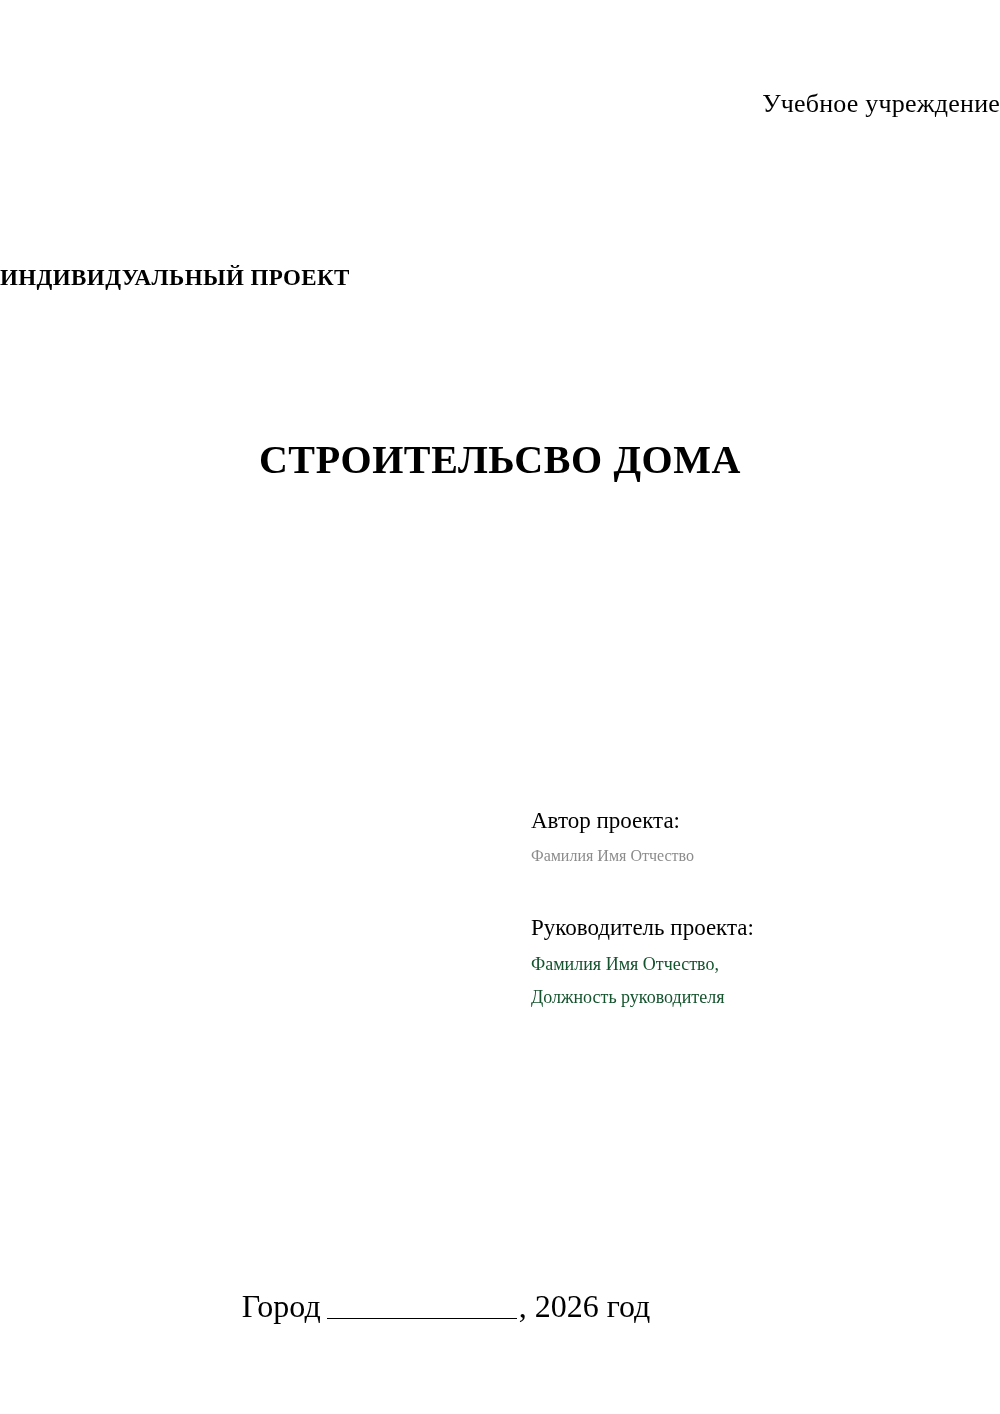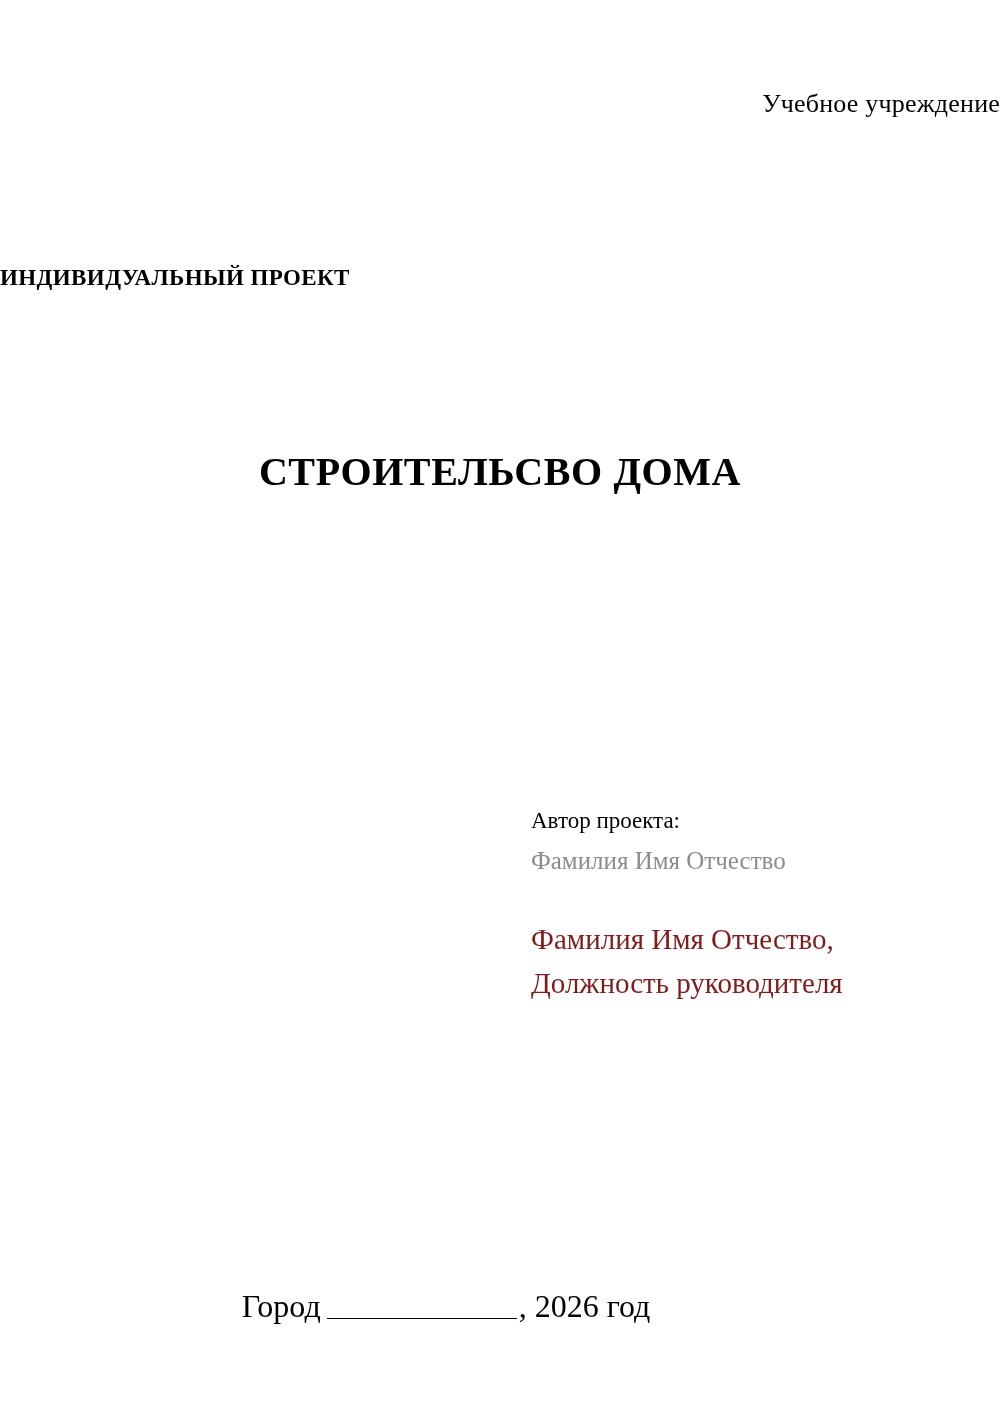--- a/index.html
+++ b/index.html
@@ -41,21 +41,21 @@
     width: 1000px;
     text-align: left;
     font-size: 23px;
     font-weight: bold;
     letter-spacing: 0.4px;
   }
 
   
   .doc-title {
     position: absolute;
-    top: 448px;
+    top: 436px;
     left: 0;
     width: 1000px;
     text-align: center;
     font-size: 40px;
     font-weight: bold;
     letter-spacing: 0.6px;
   }
 
   
   .authors {
@@ -66,29 +66,29 @@
     text-align: left;
     font-size: 23px;
     line-height: 1.0;
   }
   .author-label {
     font-size: 23px;
     color: #000000;
     margin-bottom: 16px;
   }
   .author-value {
-    font-size: 25px;
+    font-size: 16px;
     color: #8c8c8c;
   }
   .block-gap {
     height: 52px;
   }
   .author-value-line {
-    font-size: 29px;
-    color: #7f1d1d;
+    font-size: 18px;
+    color: #14532d;
     margin-bottom: 15px;
   }
   .author-value-line:last-child {
     margin-bottom: 4px;
   }
 
   
   .footer {
     position: absolute;
     top: 1288px;
@@ -114,20 +114,21 @@
   <div class="project-type">ИНДИВИДУАЛЬНЫЙ ПРОЕКТ</div>
 
   <div class="doc-title">СТРОИТЕЛЬСВО ДОМА</div>
 
   <div class="authors">
     <div class="author-label">Автор проекта:</div>
     <div class="author-value">Фамилия Имя Отчество</div>
 
     <div class="block-gap"></div>
 
+    <div class="author-label">Руководитель проекта:</div>
     <div class="author-value-line">Фамилия Имя Отчество,</div>
     <div class="author-value-line">Должность руководителя</div>
   </div>
 
   <div class="footer">
     <span>Город</span><span class="blank-line"></span><span>, 2026 год</span>
   </div>
 
 </div>
 

